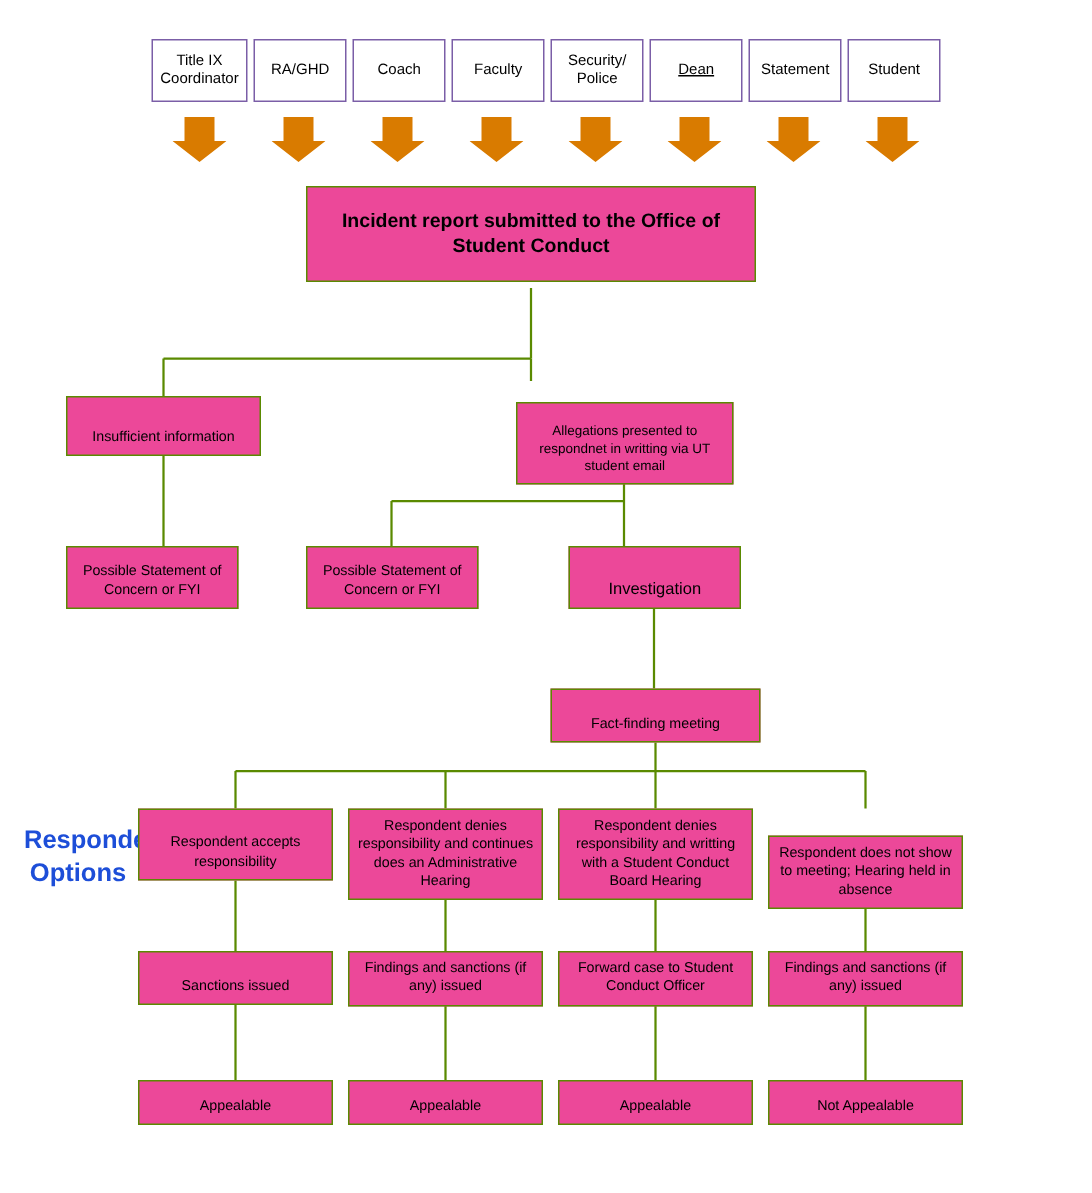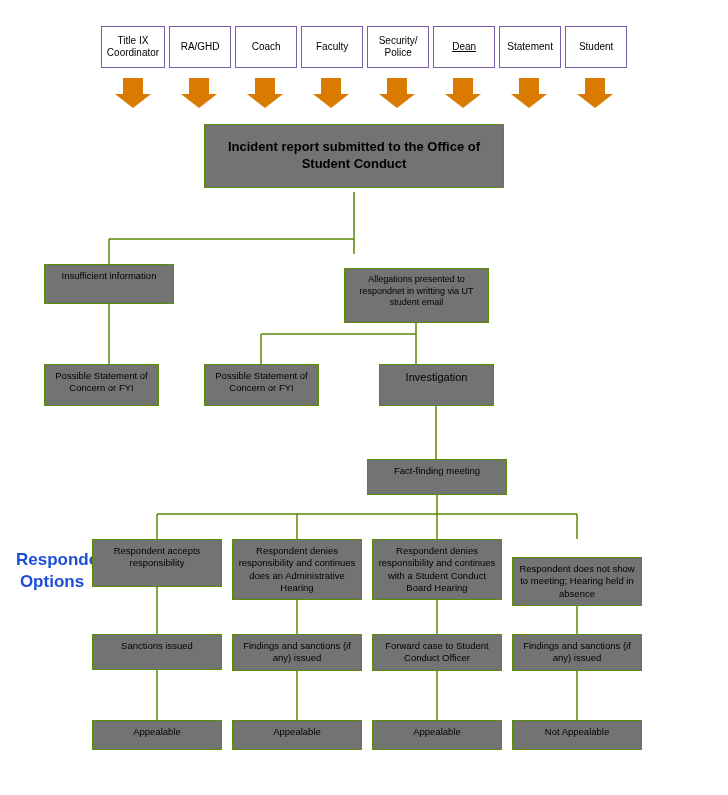--- a/index.html
+++ b/index.html
@@ -71,27 +71,27 @@
       top: 0; left: 0;
       width: 100%;
       height: 100%;
       pointer-events: none;
       overflow: visible;
     }
 
     .abs-box {
       position: absolute;
       border: 1.5px solid #5a8a00;
-      background: #737373;
+      background: #ec4899;
       text-align: center;
       font-size: 9.5px;
       line-height: 1.3;
       padding: 5px 4px;
       display: flex;
-      align-items: flex-start;
+      align-items: flex-end;
       justify-content: center;
     }
     .abs-box.bold { font-weight: bold; font-size: 12px; }
 
     .respondent-options-label {
       position: absolute;
       color: #1d4ed8;
       font-weight: bold;
       font-size: 17px;
       text-align: center;
@@ -222,21 +222,21 @@
 
     <div class="abs-box" id="box-opt1" style="width:130px; left:78px; top:415px; min-height:48px;">
       <span>Respondent accepts responsibility</span>
     </div>
 
     <div class="abs-box" id="box-opt2" style="width:130px; left:218px; top:415px; min-height:48px;">
       <span>Respondent denies responsibility and continues does an Administrative Hearing</span>
     </div>
 
     <div class="abs-box" id="box-opt3" style="width:130px; left:358px; top:415px; min-height:48px;">
-      <span>Respondent denies responsibility and continues with a Student Conduct Board Hearing</span>
+      <span>Respondent denies responsibility and writting with a Student Conduct Board Hearing</span>
     </div>
 
     <div class="abs-box" id="box-opt4" style="width:130px; left:498px; top:433px; min-height:48px;">
       <span>Respondent does not show to meeting; Hearing held in absence</span>
     </div>
 
     <div class="abs-box" id="box-sanc1" style="width:130px; left:78px; top:510px; min-height:36px;">
       <span>Sanctions issued</span>
     </div>
 

